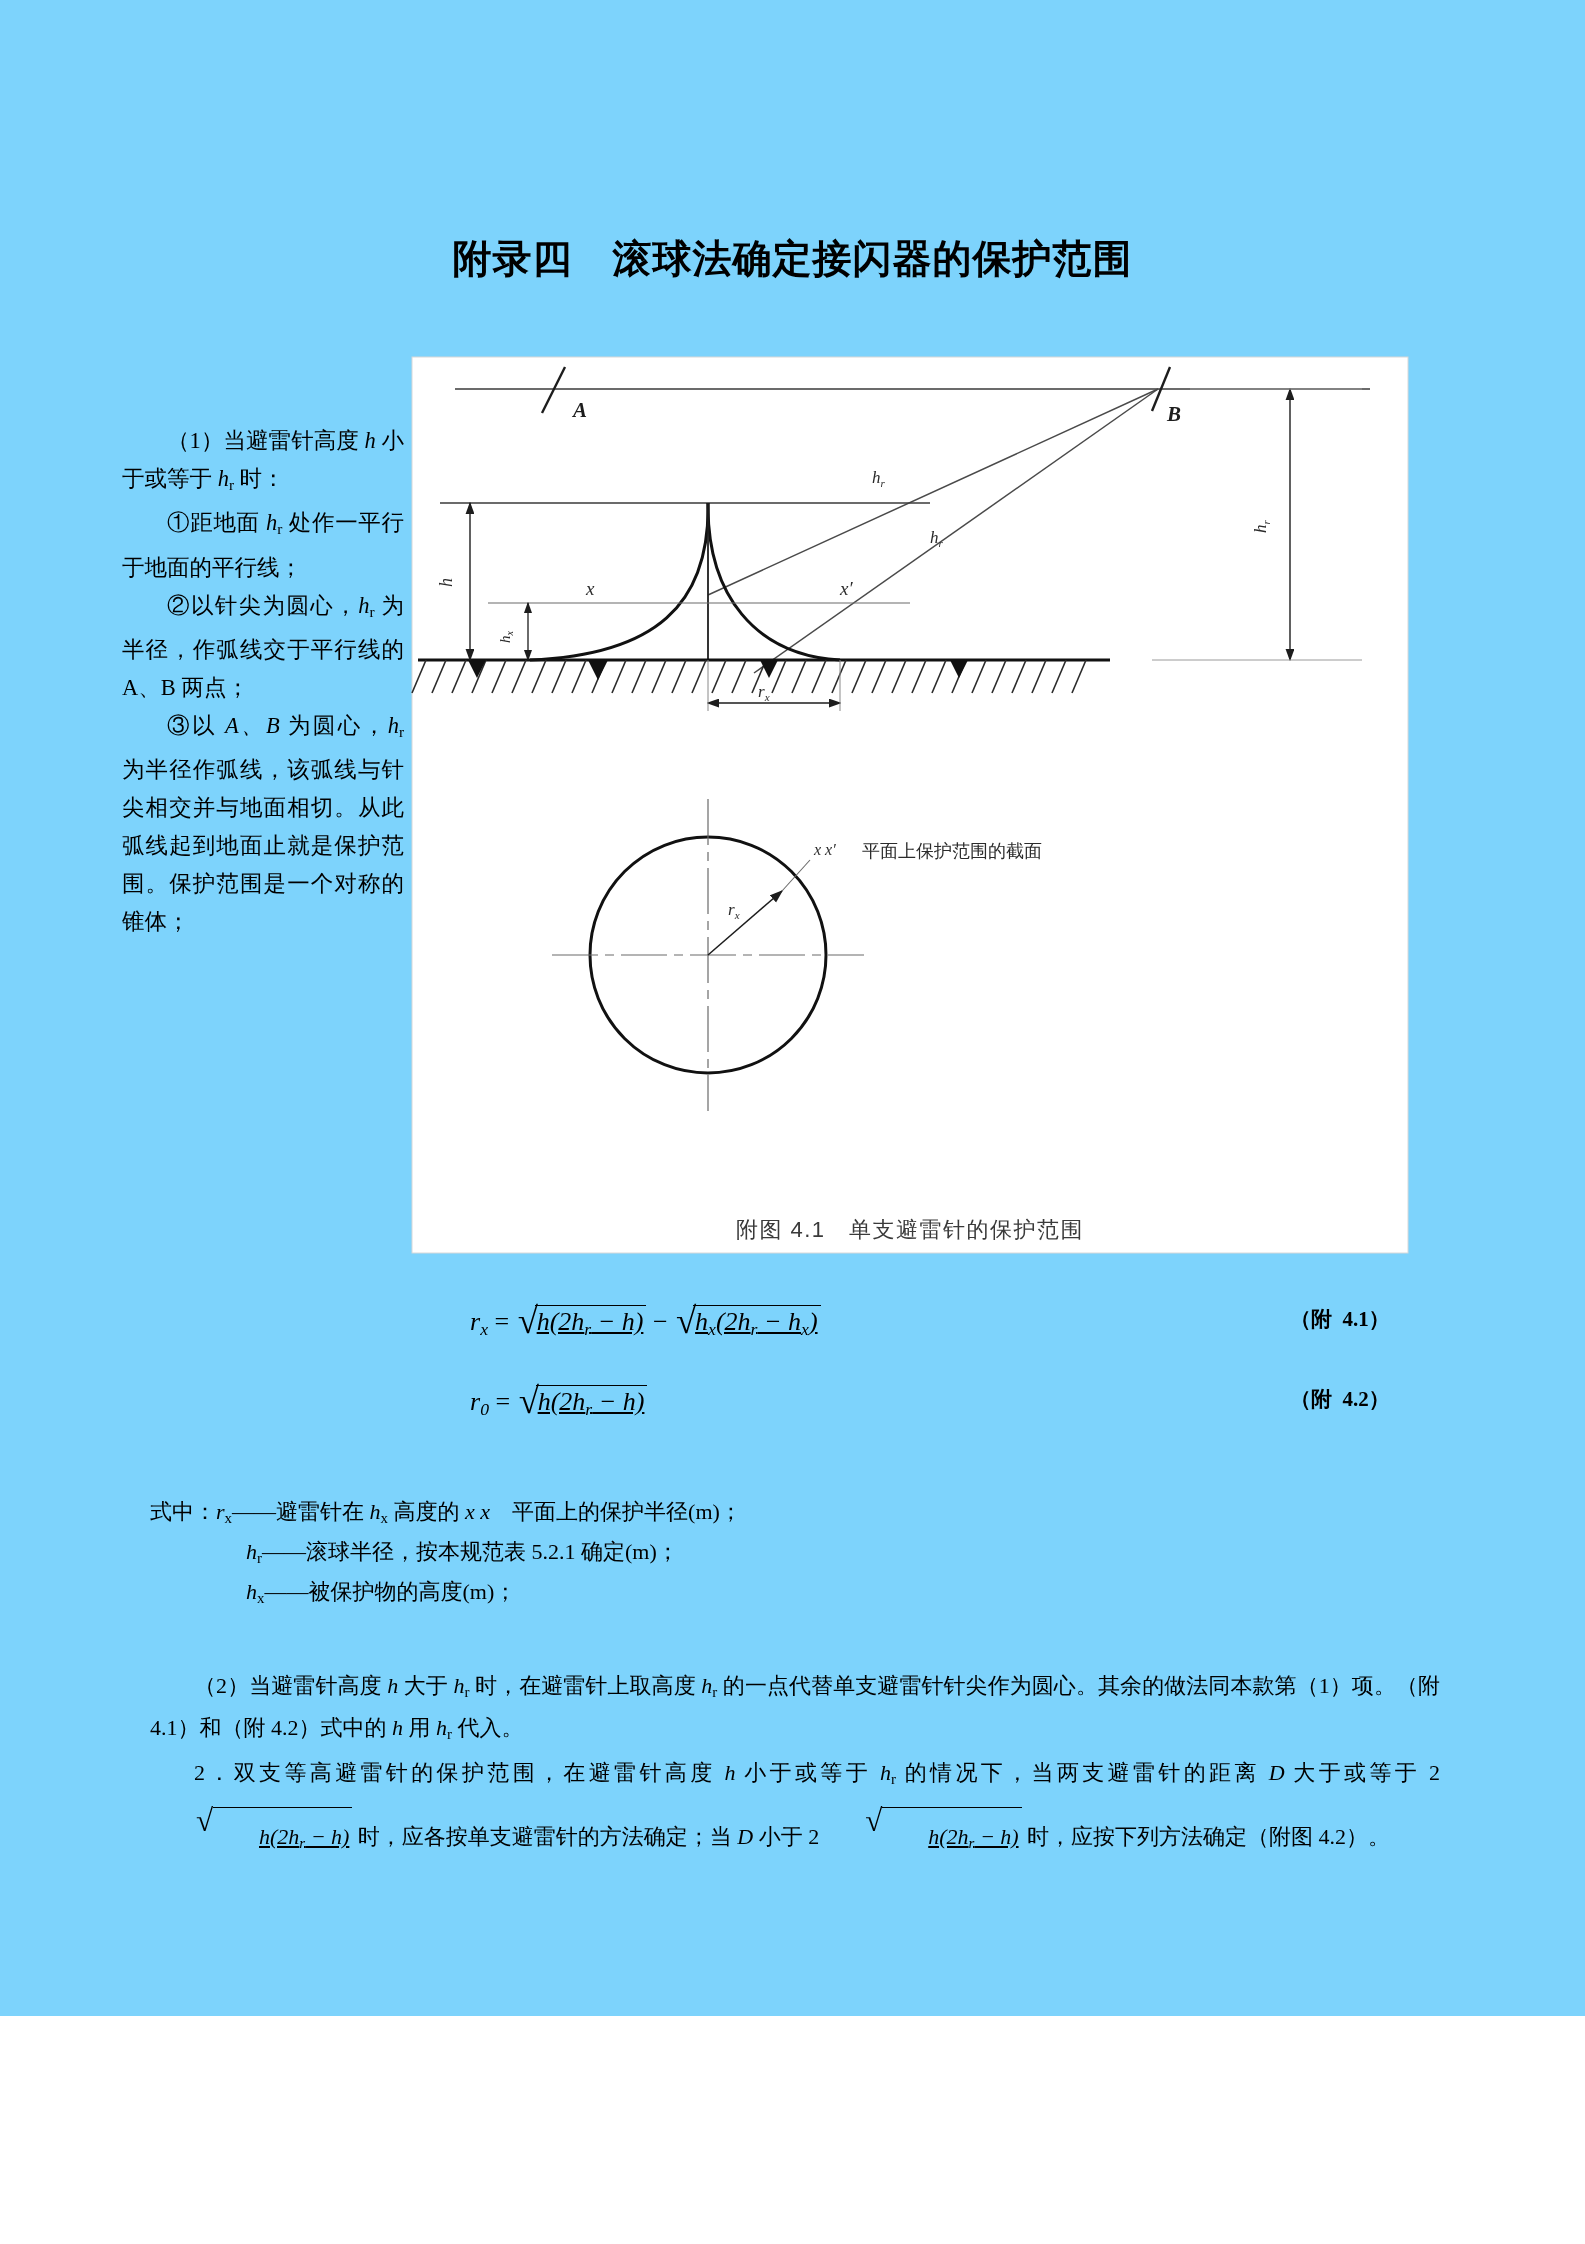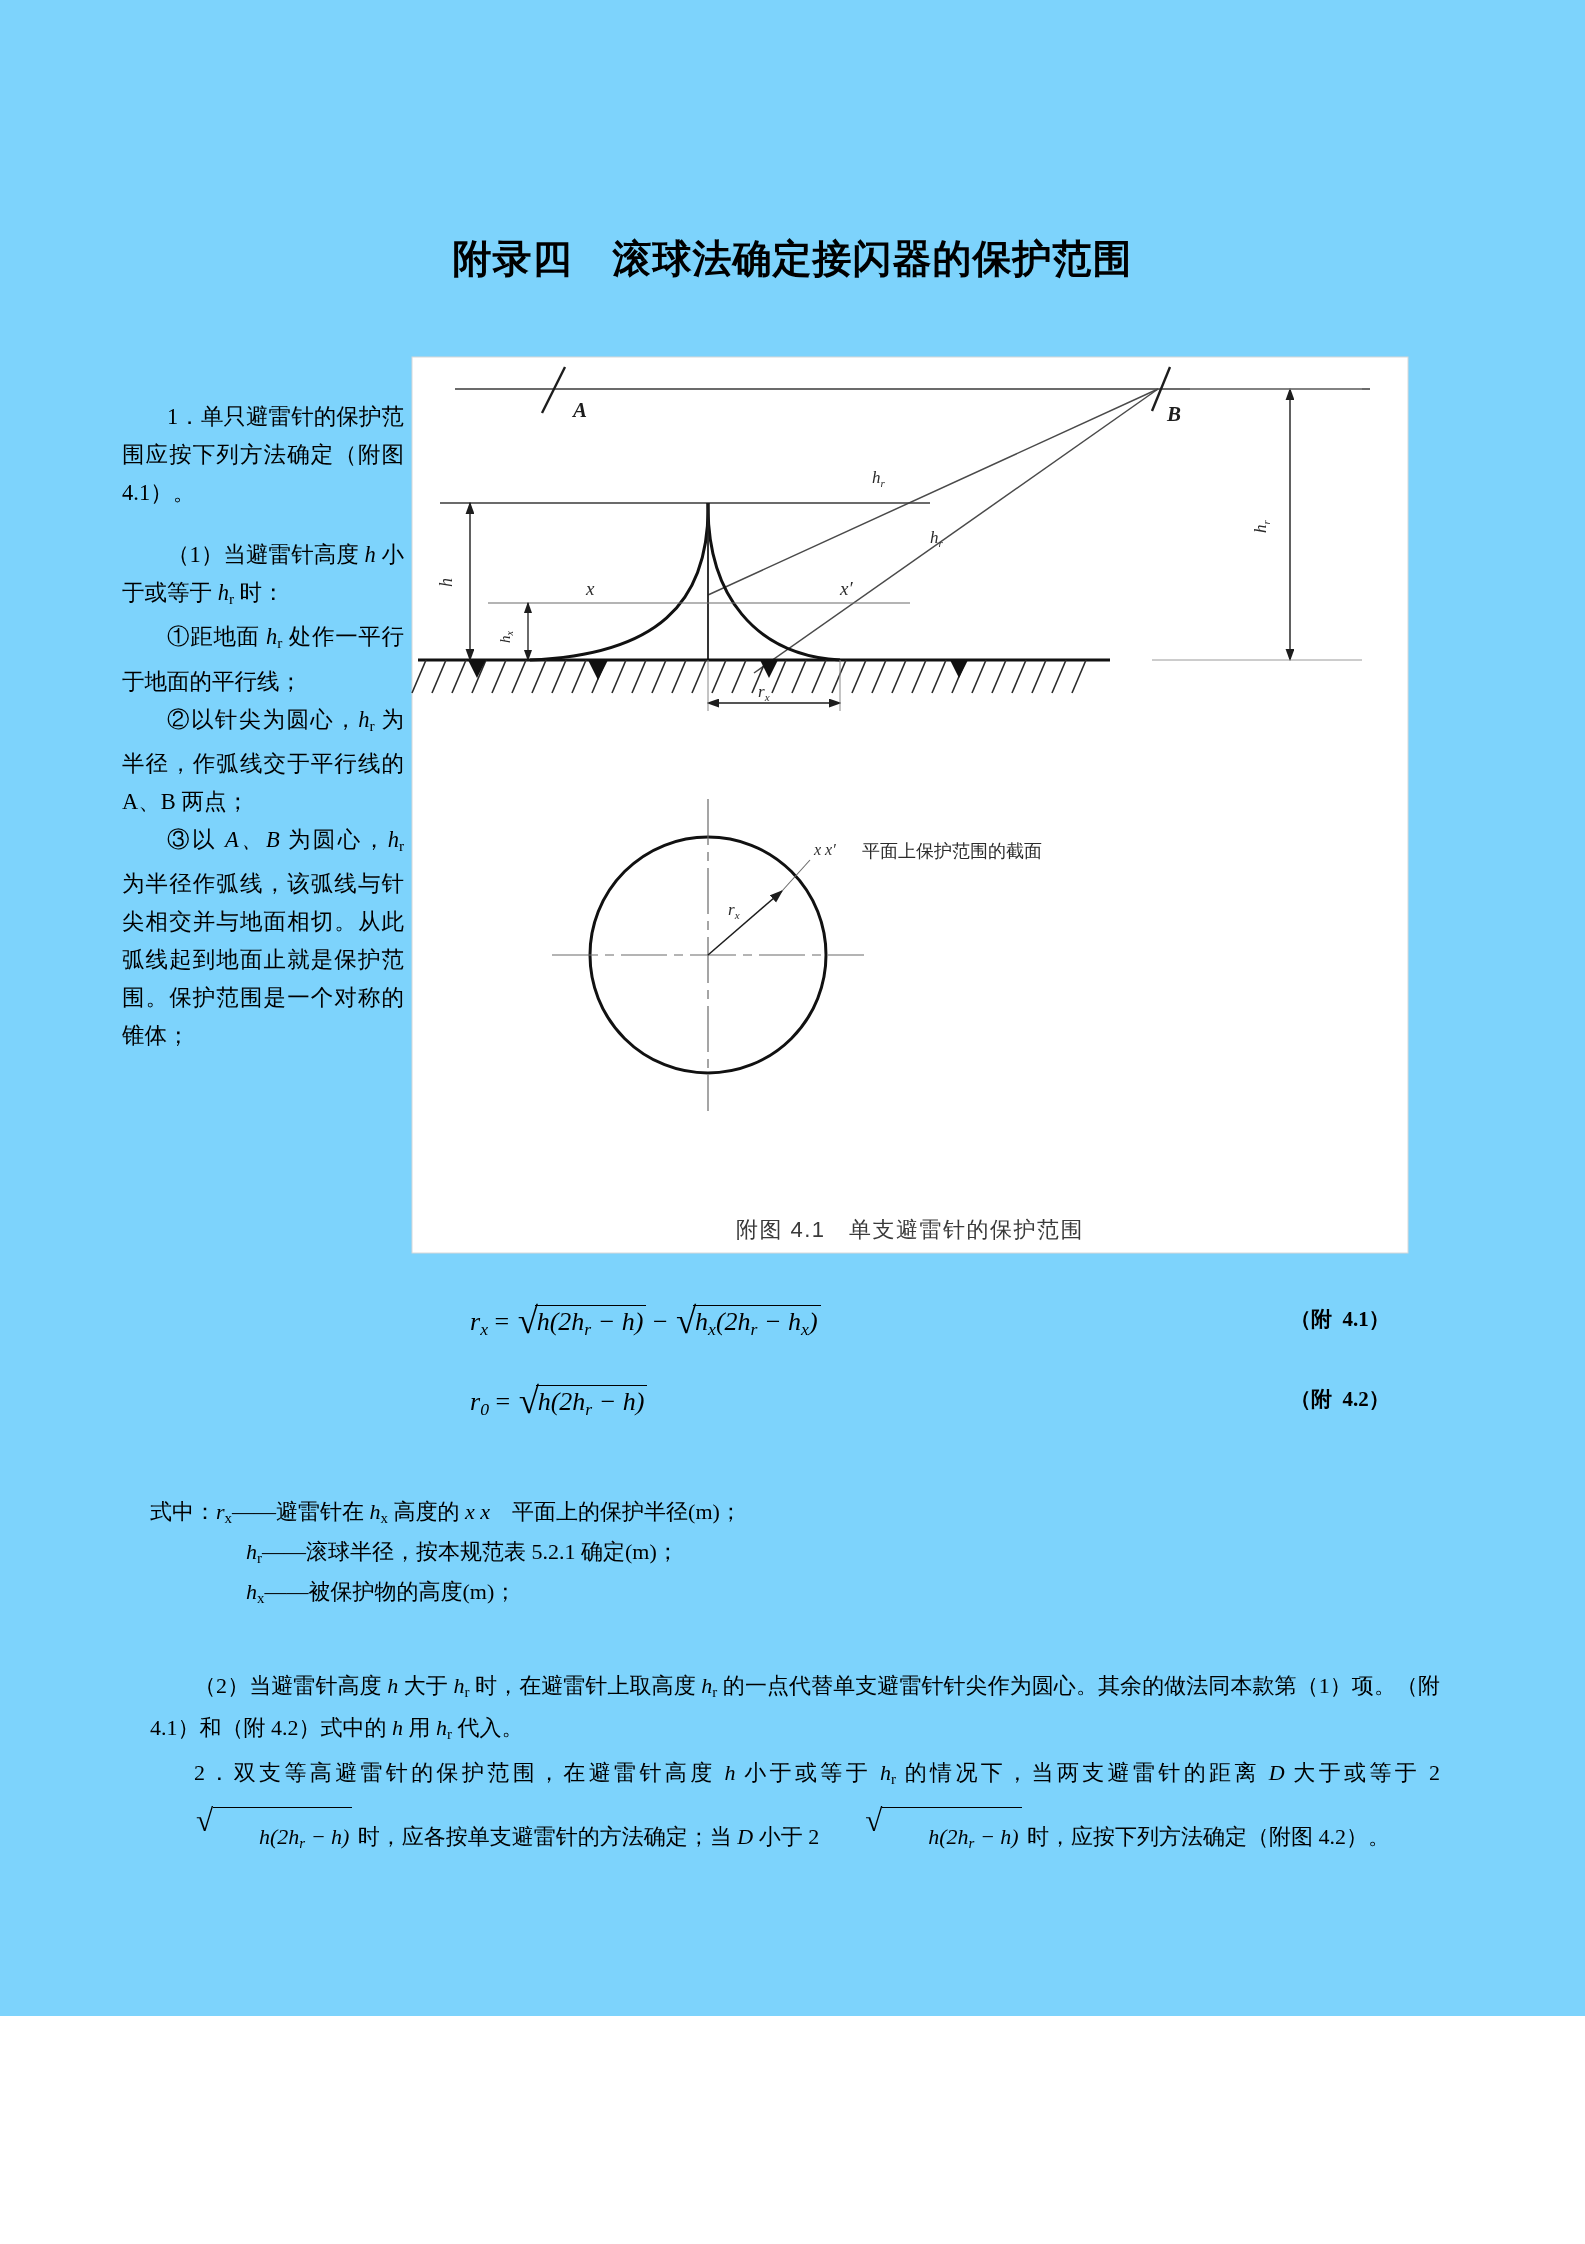--- a/index.html
+++ b/index.html
@@ -109,20 +109,21 @@
     left: 0;
     top: -2px;
     font-size: 1.42em;
     font-style: normal;
     line-height: 1;
   }
   .sqrt > .body {
     display: inline-block;
     border-top: 1.4px solid #000;
     padding: 1px 3px 0 2px;
+    text-decoration: underline;
   }
 
   
   .defs {
     position: absolute;
     left: 150px;
     top: 1495px;
     width: 1300px;
     font-size: 22px;
     line-height: 34px;
@@ -155,21 +156,20 @@
   .dlabel { font-family: "Liberation Serif", serif; }
 </style>
 </head>
 <body>
 
 <div id="page">
 
   <div class="doc-title">附录四　滚球法确定接闪器的保护范围</div>
 
   <div class="left-col">
-    <p>1．单只避雷针的保护范围应按下列方法确定（附图 4.1）。</p>
 
     <p class="gap"><span>（1）当避雷针高度 </span><span class="it">h</span><span> 小于或等于 </span><span class="it">h</span><sub>r</sub><span> 时：</span></p>
 
     <p><span>①距地面 </span><span class="it">h</span><sub>r</sub><span> 处作一平行于地面的平行线；</span></p>
 
     <p><span>②以针尖为圆心，</span><span class="it">h</span><sub>r</sub><span> 为半径，作弧线交于平行线的 A、B 两点；</span></p>
 
     <p><span>③以 </span><span class="it">A、B</span><span> 为圆心，</span><span class="it">h</span><sub>r</sub><span> 为半径作弧线，该弧线与针尖相交并与地面相切。从此弧线起到地面止就是保护范围。保护范围是一个对称的锥体；</span></p>
 
   </div>

